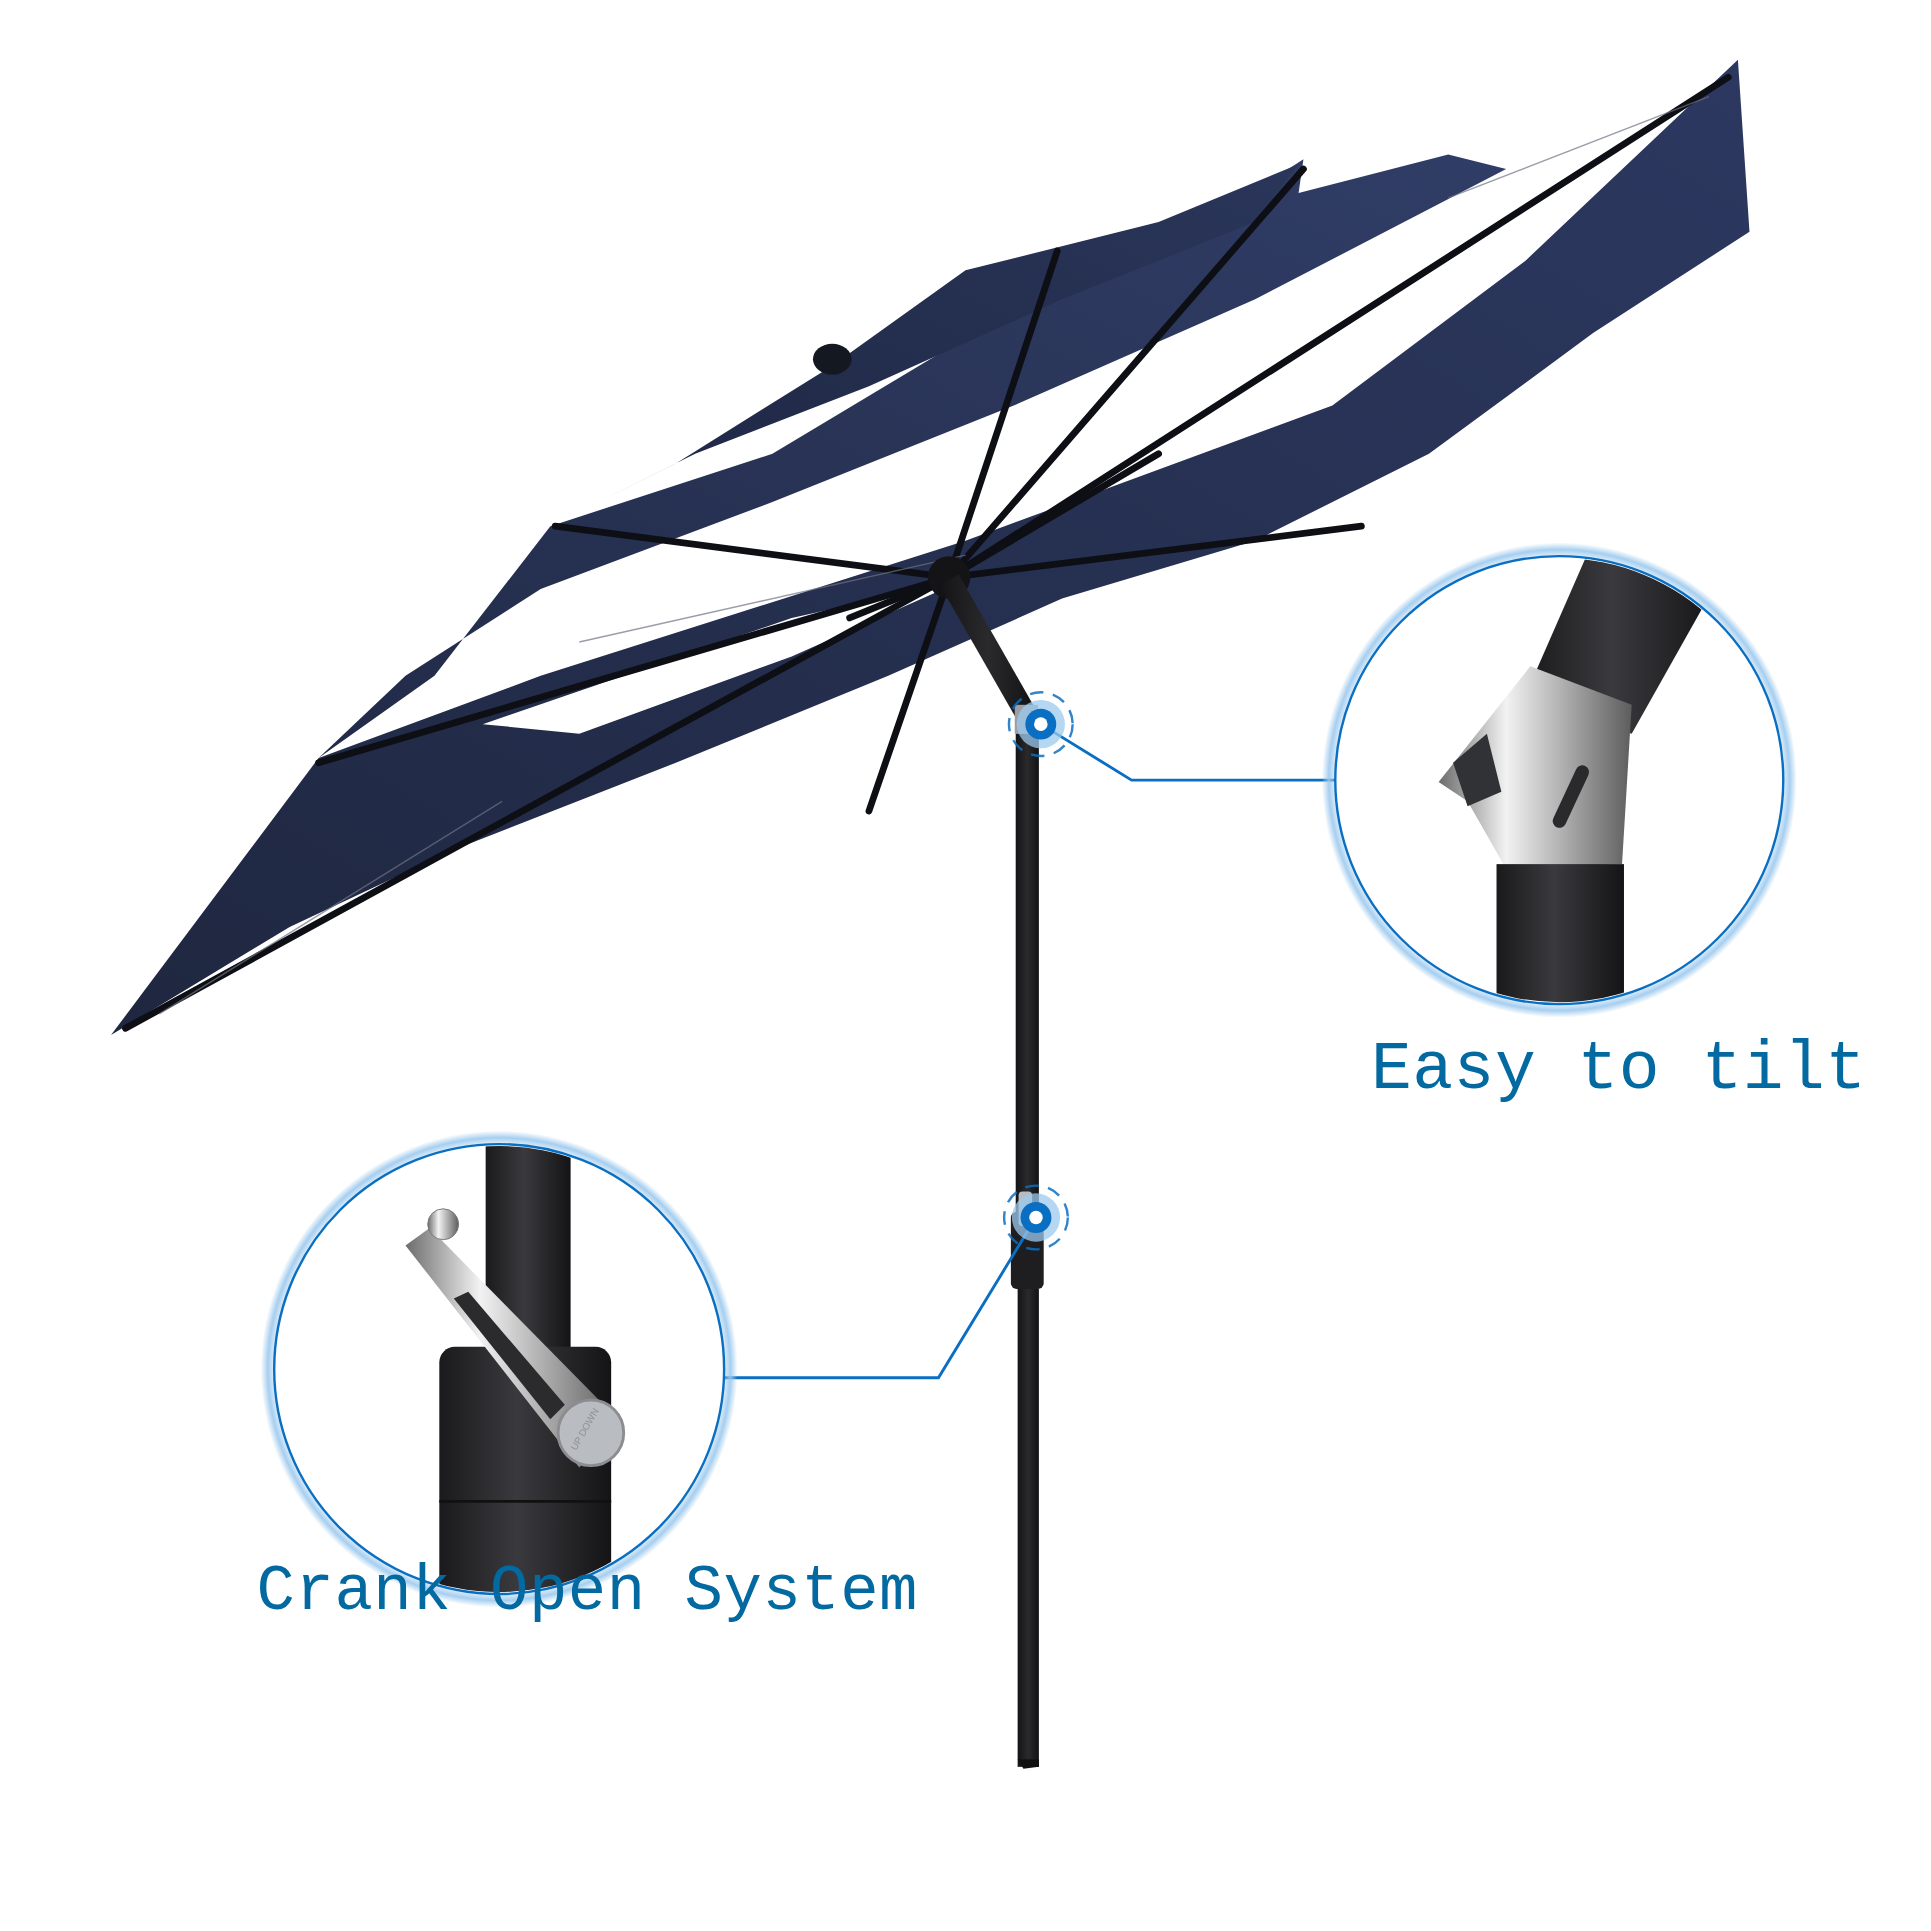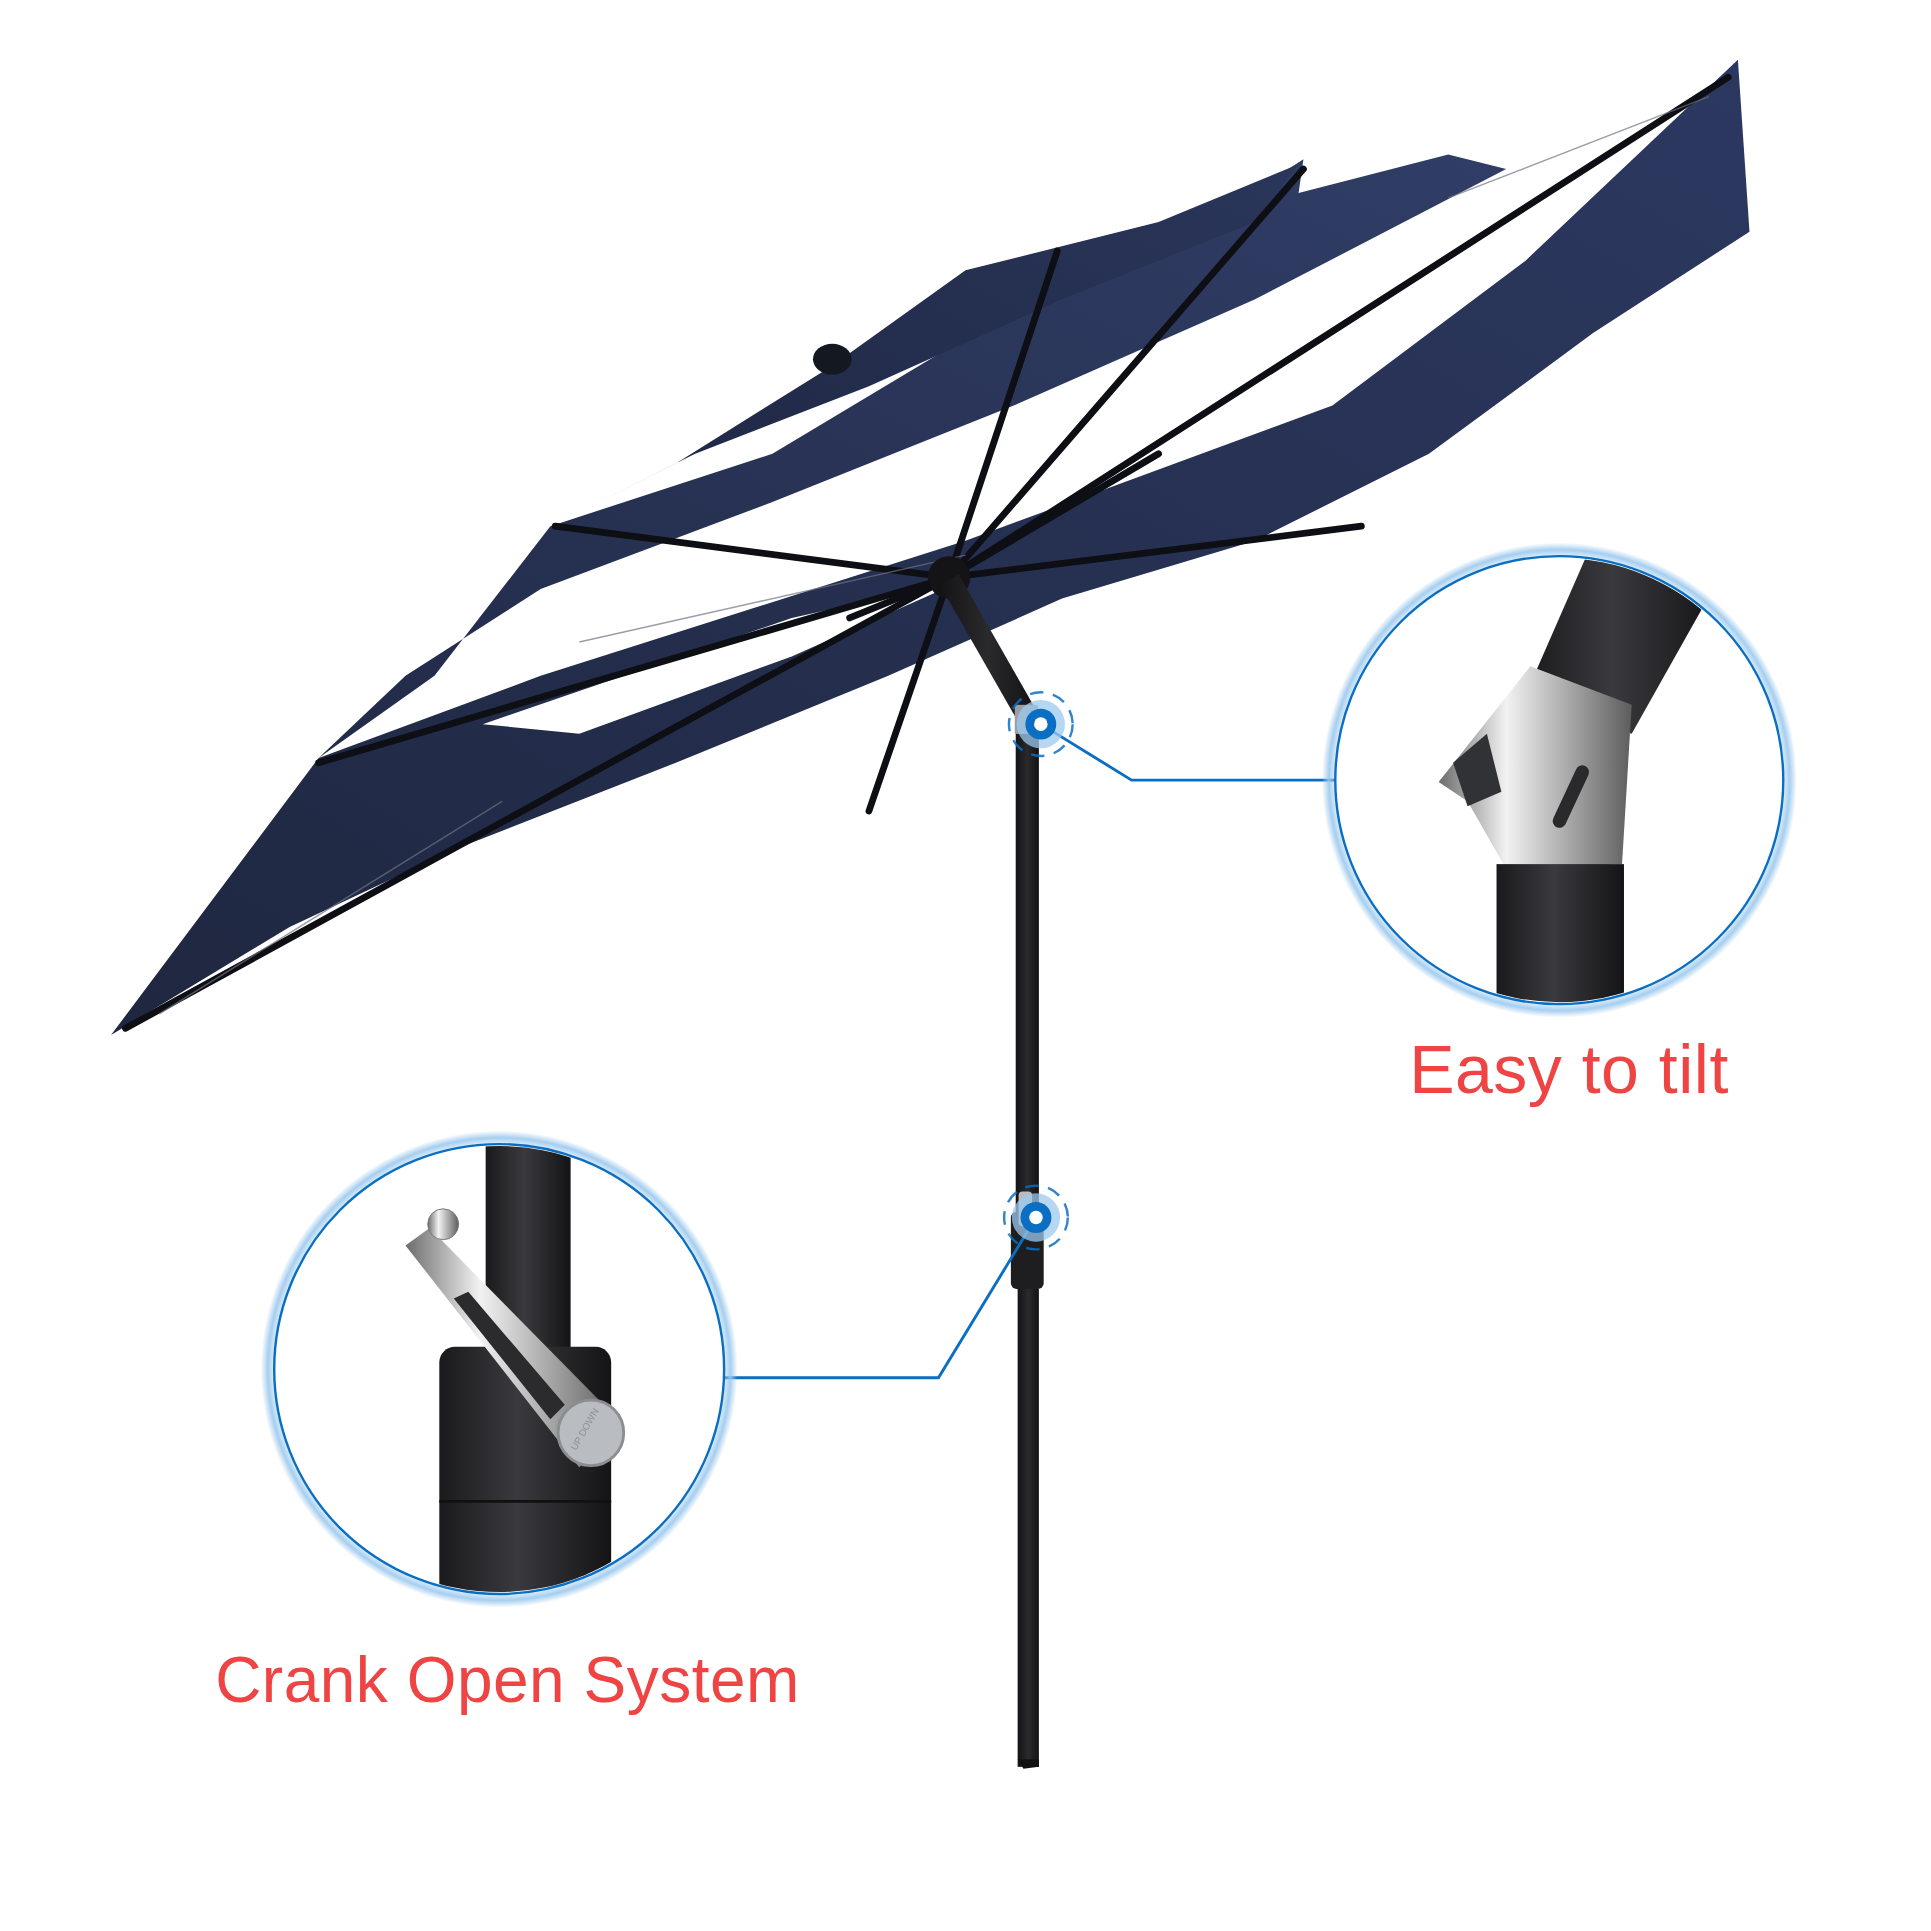--- a/index.html
+++ b/index.html
@@ -7,33 +7,33 @@
       position: relative;
       width: 1931px; height: 1931px;
       background: #ffffff;
       overflow: hidden;
       font-family: "Liberation Sans", "DejaVu Sans", sans-serif;
       color: #0a0a0a;
     }
     svg.art { position: absolute; left: 0; top: 0; }
     .caption {
       position: absolute;
-      font-family: Liberation Sans, sans-serif;
+      font-family: Liberation Mono, monospace;
       font-weight: 400;
-      color: #ef4444;
-      text-align: center;
+      color: #0369a1;
+      text-align: right;
       letter-spacing: 0.5px;
       white-space: nowrap;
     }
     .caption-tilt {
       left: 1371px; top: 1031px; width: 396px;
       font-size: 68px; line-height: 77px;
     }
     .caption-crank {
-      left: 97px; top: 1636px; width: 821px;
+      left: 97px; top: 1548px; width: 821px;
       font-size: 64px; line-height: 89px;
     }
     .caption-crank span { display: block; }
     .hotspot {
       position: absolute;
       width: 68px; height: 68px;
       border-radius: 50%;
       cursor: pointer;
     }
     .callout-circle {

